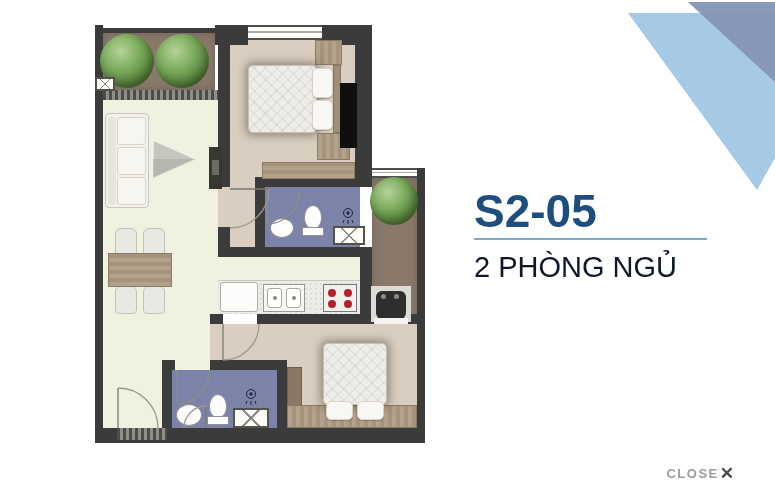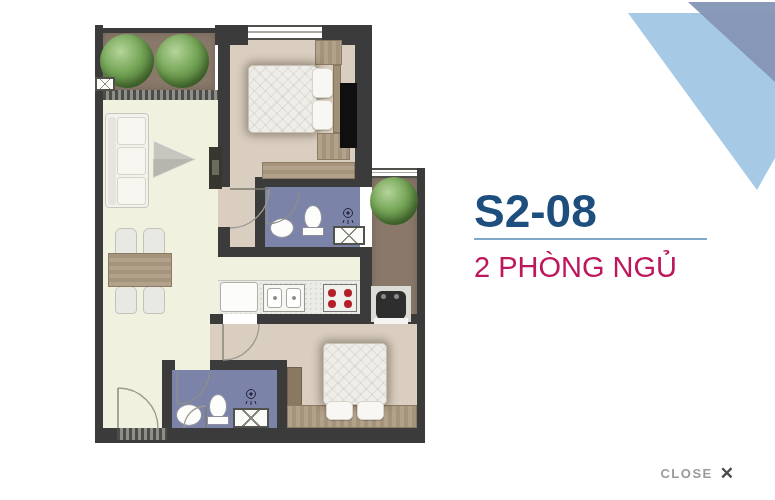--- a/index.html
+++ b/index.html
@@ -34,22 +34,22 @@
       linear-gradient(135deg,transparent 47%,#8a8a82 47% 53%,transparent 53%),#fbfbf8;
       border:2px solid #52524c;}
   .chair{background:#e9e9e4;border:1px solid #c2c2ba;border-radius:6px 6px 4px 4px;z-index:1;}
   .sofa{background:#f2f1ec;border:1px solid #c7c6be;border-radius:4px;}
   .cushion{background:#f6f5f0;border:1px solid #d5d3ca;border-radius:3px;}
   .fixture{background:#fdfdfb;border:1px solid #8e8e9c;}
   .overlay{left:0;top:0;z-index:5;}
   
   .unit-title{left:474px;top:184px;font-size:46px;font-weight:bold;color:#1d4e7e;}
   .rule{left:474px;top:238px;width:233px;height:2px;background:#7fa8c9;}
-  .sub{left:474px;font-size:29px;color:#be185d;}
-  .close-btn{right:41px;top:465px;display:flex;align-items:center;gap:7px;cursor:pointer;}
+  .sub{left:474px;font-size:29px;color:#0f172a;}
+  .close-btn{right:41px;top:465px;display:flex;align-items:center;gap:1px;cursor:pointer;}
   .close-label{font-size:13px;font-weight:bold;letter-spacing:1.5px;color:#9b9b9b;}
   .close-x{font-size:17px;font-weight:bold;color:#4b4b4b;line-height:1;}
 </style>
 </head>
 <body>
 
 <div class="stage">
 
   <svg class="abs" style="right:0;top:0;" width="165" height="200" viewBox="0 0 165 200">
     <polygon points="18,13 165,13 165,158 147,190" fill="#a6c9e6"></polygon>
@@ -201,21 +201,21 @@
         <path d="M249,200 L248,203 M253,200 L253,204 M257,200 L258,203"></path>
       </g>
       <g stroke="#23233a" fill="none" stroke-width="1">
         <circle cx="156" cy="374" r="4.5"></circle>
           <circle cx="156" cy="374" r="1.2" fill="#23233a"></circle>
         <path d="M152,381 L151,384 M156,381 L156,385 M160,381 L161,384"></path>
       </g>
     </svg>
   </div>
 
-  <div class="abs unit-title">S2-08</div>
+  <div class="abs unit-title">S2-05</div>
   <div class="abs rule"></div>
   <div class="abs sub" style="top:251px;">2 PHÒNG NGỦ</div>
 
   <div class="abs close-btn">
     <span class="close-label">CLOSE</span>
     <span class="close-x">✕</span>
   </div>
 
 </div>
 

